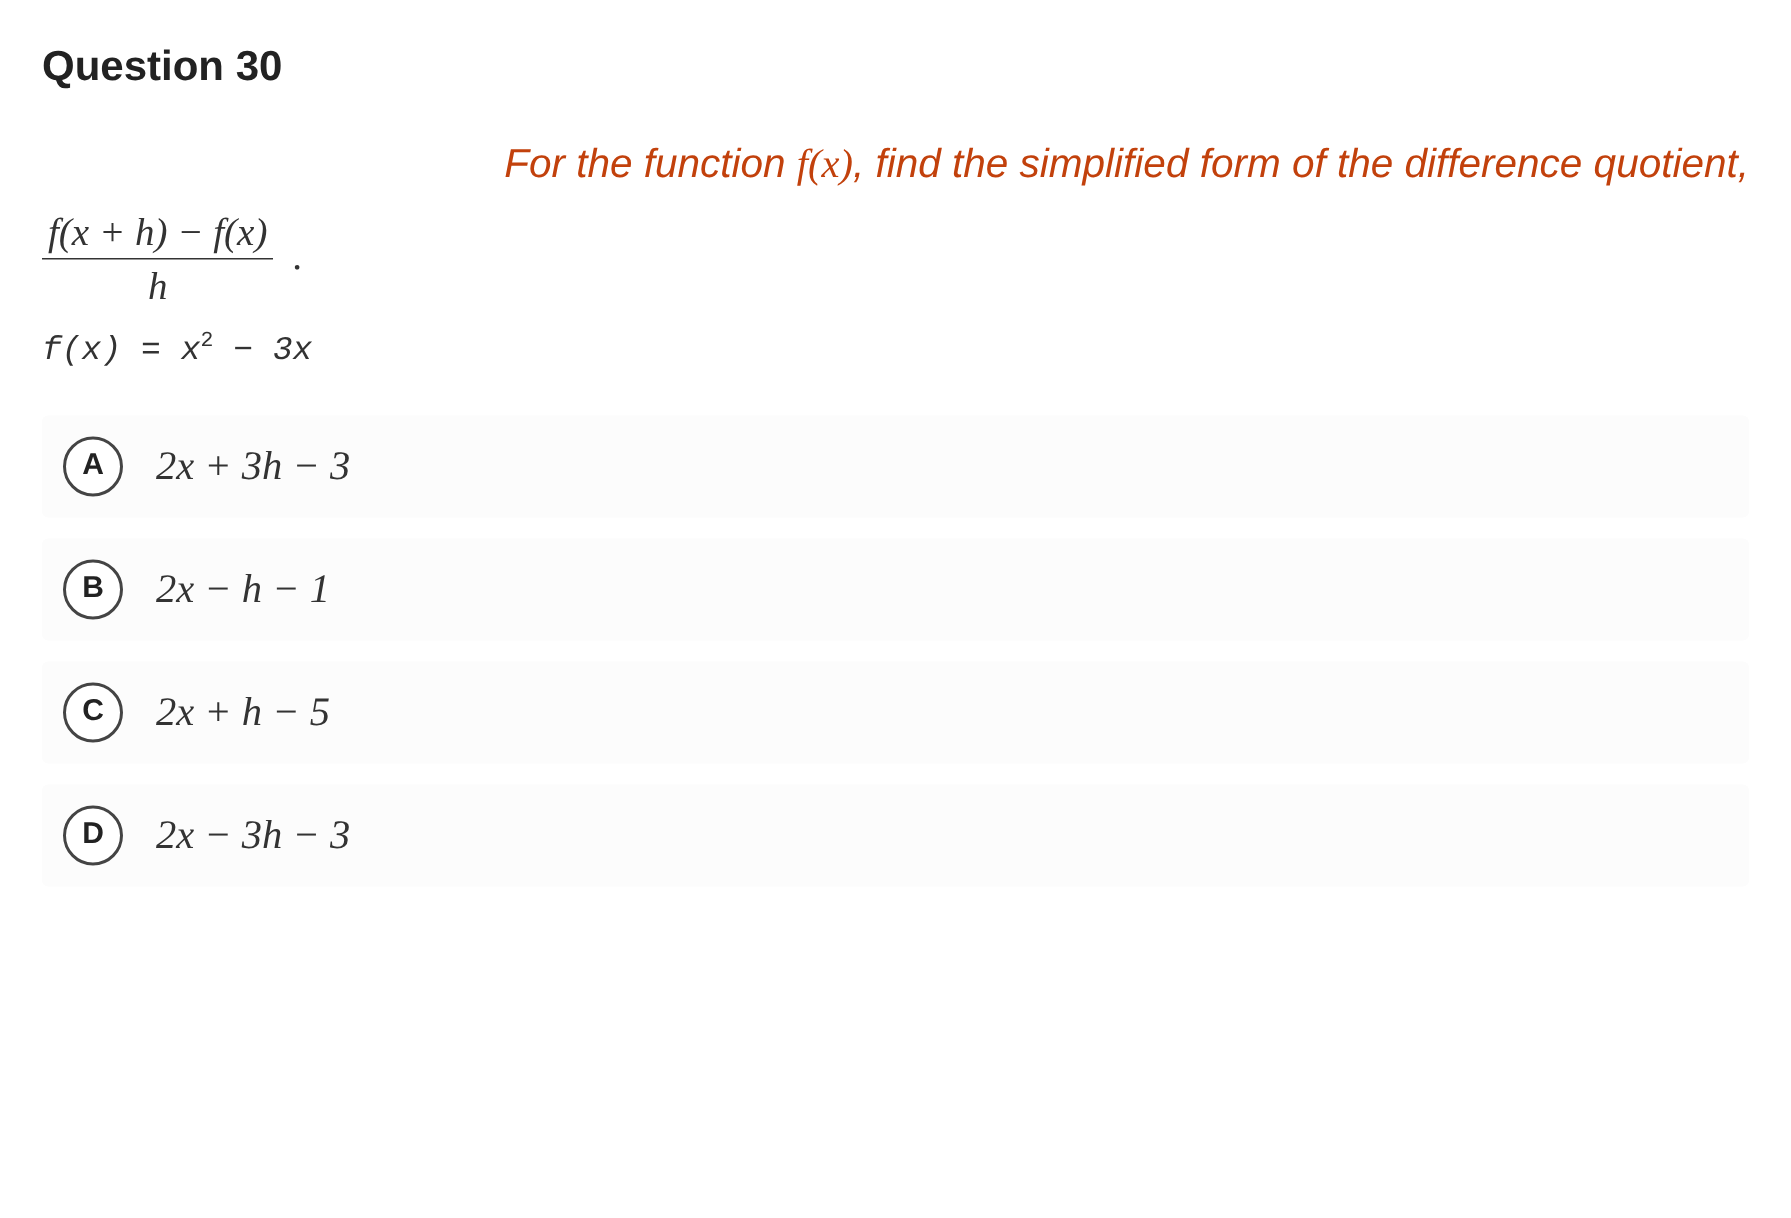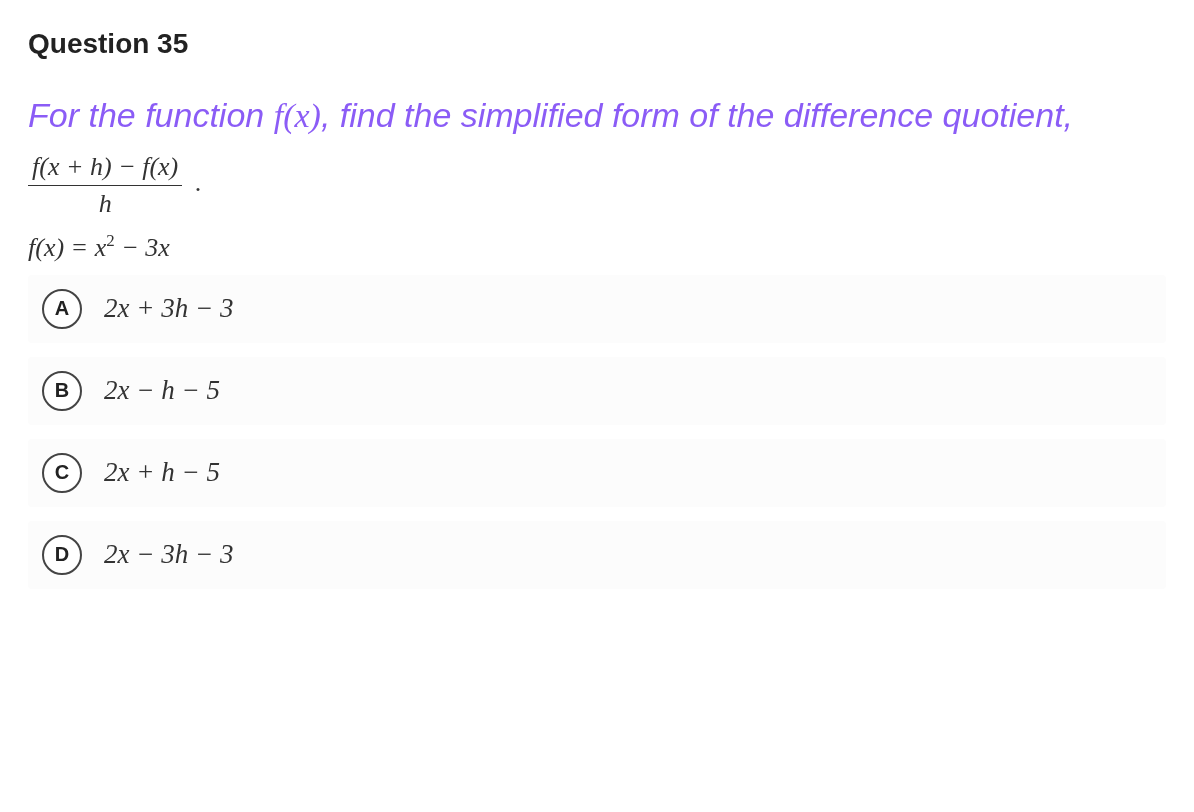--- a/index.html
+++ b/index.html
@@ -11,25 +11,26 @@
     color: #222;
     width: 1194px;
   }
   .q-title {
     font-size: 28px;
     font-weight: 700;
     margin-bottom: 28px;
     color: #222;
   }
   .prompt {
-    font-size: 34px;
+    font-size: 27px;
     font-style: italic;
-    color: #8b5cf6;
+    color: #c2410c;
     line-height: 1.6;
     margin-bottom: 8px;
+    text-align: right;
   }
   .math {
     font-family: "Times New Roman", Times, serif;
     font-style: italic;
   }
   .mathline {
     font-family: "Times New Roman", Times, serif;
     font-style: italic;
     font-size: 26px;
     color: #333;
@@ -49,26 +50,26 @@
     min-width: 100%;
     text-align: center;
   }
   sup {
     font-size: 0.65em;
     vertical-align: super;
     line-height: 0;
     font-style: normal;
   }
   .func-def {
-    font-family: Liberation Serif, serif;
+    font-family: Liberation Mono, monospace;
     font-style: italic;
-    font-size: 26px;
+    font-size: 22px;
     color: #333;
     margin-top: 14px;
-    margin-bottom: 12px;
+    margin-bottom: 31px;
   }
   .options {
     display: flex;
     flex-direction: column;
     gap: 14px;
   }
   .option {
     display: flex;
     align-items: center;
     background: #fcfcfc;
@@ -94,21 +95,21 @@
   .opt-text {
     font-family: "Times New Roman", Times, serif;
     font-style: italic;
     font-size: 27px;
     color: #333;
   }
 </style>
 </head>
 <body>
 
-<div class="q-title">Question 35</div>
+<div class="q-title">Question 30</div>
 
 <div class="prompt">
   <span>For the function </span><span class="math">f(x)</span><span>, find the simplified form of the difference quotient,</span>
 </div>
 
 <div class="mathline">
   <span class="frac">
     <span class="num">f(x + h) − f(x)</span>
     <span class="den">h</span>
   </span>
@@ -119,21 +120,21 @@
   <span>f(x) = </span><span>x</span><sup>2</sup><span> − 3x</span>
 </div>
 
 <div class="options">
   <div class="option">
     <div class="bubble">A</div>
     <div class="opt-text">2x + 3h − 3</div>
   </div>
   <div class="option">
     <div class="bubble">B</div>
-    <div class="opt-text">2x − h − 5</div>
+    <div class="opt-text">2x − h − 1</div>
   </div>
   <div class="option">
     <div class="bubble">C</div>
     <div class="opt-text">2x + h − 5</div>
   </div>
   <div class="option">
     <div class="bubble">D</div>
     <div class="opt-text">2x − 3h − 3</div>
   </div>
 </div>

